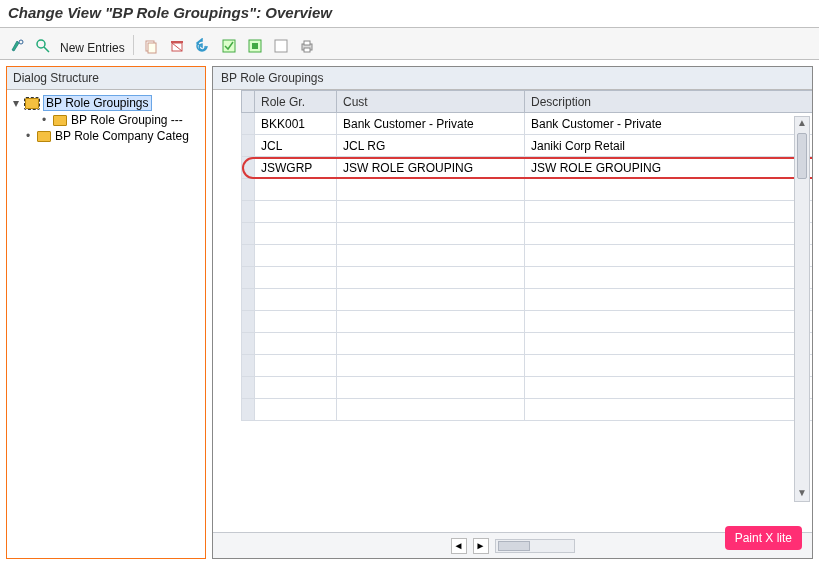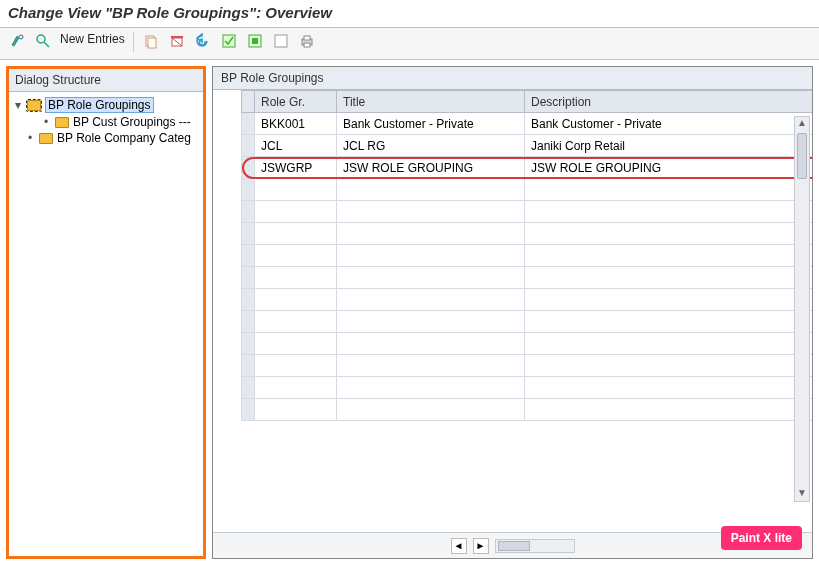--- a/index.html
+++ b/index.html
@@ -2,28 +2,28 @@
 <html><head>
 <meta charset="utf-8">
 <style>
   * { box-sizing: border-box; margin: 0; padding: 0; }
   html, body { width: 819px; height: 565px; font-family: Arial, sans-serif; font-size: 12px; background: #fff; overflow: hidden; }
   .header {
     height: 28px; padding: 4px 8px; font-weight: bold; font-style: italic; font-size: 15px;
     border-bottom: 1px solid #c0c0c0; color: #333;
   }
   .toolbar {
-    height: 32px; padding: 4px 8px; display: flex; align-items: flex-start; gap: 8px;
+    height: 32px; padding: 4px 8px; display: flex; align-items: flex-end; gap: 8px;
     border-bottom: 1px solid #c0c0c0; background: #f6f6f6;
   }
   .tb-icon { width: 18px; height: 18px; display: inline-flex; align-items: center; justify-content: center; cursor: pointer; }
   .tb-text { cursor: pointer; color: #222; }
   .toolbar-sep { width:1px; height:20px; background:#ccc; }
   .body { display: flex; height: calc(565px - 28px - 32px); }
-  .sidebar { width: 200px; border: 3px solid #f97316; margin: 6px 0 6px 6px; display: flex; flex-direction: column; overflow:hidden;}
+  .sidebar { width: 200px; border: 1px solid #f97316; margin: 6px 0 6px 6px; display: flex; flex-direction: column; overflow:hidden;}
   .sidebar-title { background: #e8edf3; color:#333; font-weight:normal; padding:4px 6px; border-bottom:1px solid #bbb;}
   .tree { padding: 4px 2px; overflow:hidden; }
   .tree-row { display:flex; align-items:center; gap:4px; padding:1px 2px; white-space:nowrap; cursor:pointer;}
   .tree-indent1 { padding-left: 14px; }
   .tree-indent2 { padding-left: 30px; }
   .exp { width:10px; text-align:center; color:#555; }
   .folder { width:14px; height:11px; background:#f5c040; border:1px solid #b8860b; border-radius:1px; position:relative;}
   .folder.sel { outline:1px dashed #333; }
   .tree-row.selected span.lbl { background:#cfe3ff; border:1px solid #6aa6e6; padding:0 2px; }
   .content { flex:1; margin:6px 6px 6px 6px; border:1px solid #888; position:relative; display:flex; flex-direction:column;}
@@ -41,21 +41,21 @@
   tbody tr.highlight td:nth-child(3),
   tbody tr.highlight td:nth-child(4){ position:relative; }
   tbody tr.highlight { outline:2px solid #d93838; outline-offset:-2px; border-radius:12px;}
   .vscroll { position:absolute; right:2px; top:26px; bottom:30px; width:16px; background:#eceef2; border:1px solid #c5c9d0; display:flex; flex-direction:column; align-items:center;}
   .vscroll .arr { height:14px; line-height:12px; color:#666; cursor:pointer; font-size:10px;}
   .vscroll .thumb { width:10px; height:46px; background:#d3d7df; border:1px solid #aeb4bf; margin-top:2px; border-radius:2px; cursor:pointer;}
   .hbar { height:26px; border-top:1px solid #c5c9d0; display:flex; align-items:center; justify-content:center; gap:6px; background:#f4f5f7;}
   .hbar .btn { width:16px; height:16px; border:1px solid #bbb; background:#fff; display:inline-flex; align-items:center; justify-content:center; font-size:10px; cursor:pointer;}
   .hbar .track { width:80px; height:14px; border:1px solid #c5c9d0; background:#eceef2; position:relative;}
   .hbar .track .thumb{ position:absolute; left:2px; top:1px; width:32px; height:10px; background:#d3d7df; border:1px solid #aeb4bf;}
-  .badge { position:absolute; right:10px; bottom:8px; background:#ff2e74; color:#fff; font-weight:bold; font-size:12px; padding:5px 10px; border-radius:4px; }
+  .badge { position:absolute; right:10px; bottom:8px; background:#ff2e74; color:#fff; font-weight:normal; font-size:12px; padding:5px 10px; border-radius:4px; }
   svg { display:block; }
 </style>
 </head>
 <body>
 
 <div class="header">Change View "BP Role Groupings": Overview</div>
 
 <div class="toolbar">
   <span class="tb-icon">
     <svg width="16" height="16">
@@ -120,39 +120,39 @@
     <div class="sidebar-title">Dialog Structure</div>
     <div class="tree">
       <div class="tree-row selected">
         <span class="exp">▾</span>
         <span class="folder sel"></span>
         <span class="lbl">BP Role Groupings</span>
       </div>
       <div class="tree-row tree-indent2">
         <span class="exp">•</span>
         <span class="folder"></span>
-        <span class="lbl">BP Cust Groupings ---</span>
+        <span class="lbl">BP Role Grouping ---</span>
       </div>
       <div class="tree-row tree-indent1">
         <span class="exp">•</span>
         <span class="folder"></span>
         <span class="lbl">BP Role Company Categ</span>
       </div>
     </div>
   </div>
 
   <div class="content">
     <div class="tbl-title">BP Role Groupings</div>
     <div class="tbl-wrap">
       <table>
         <thead>
           <tr>
             <th style="width:10px;"></th>
             <th>Role Gr.</th>
-            <th>Title</th>
+            <th>Cust</th>
             <th>Description</th>
             <th><span class="th-cfg"></span></th>
           </tr>
         </thead>
         <tbody id="tbody">
             <tr>
               <td></td>
               <td>BKK001</td>
               <td>Bank Customer - Private</td>
               <td colspan="2">Bank Customer - Private</td>

